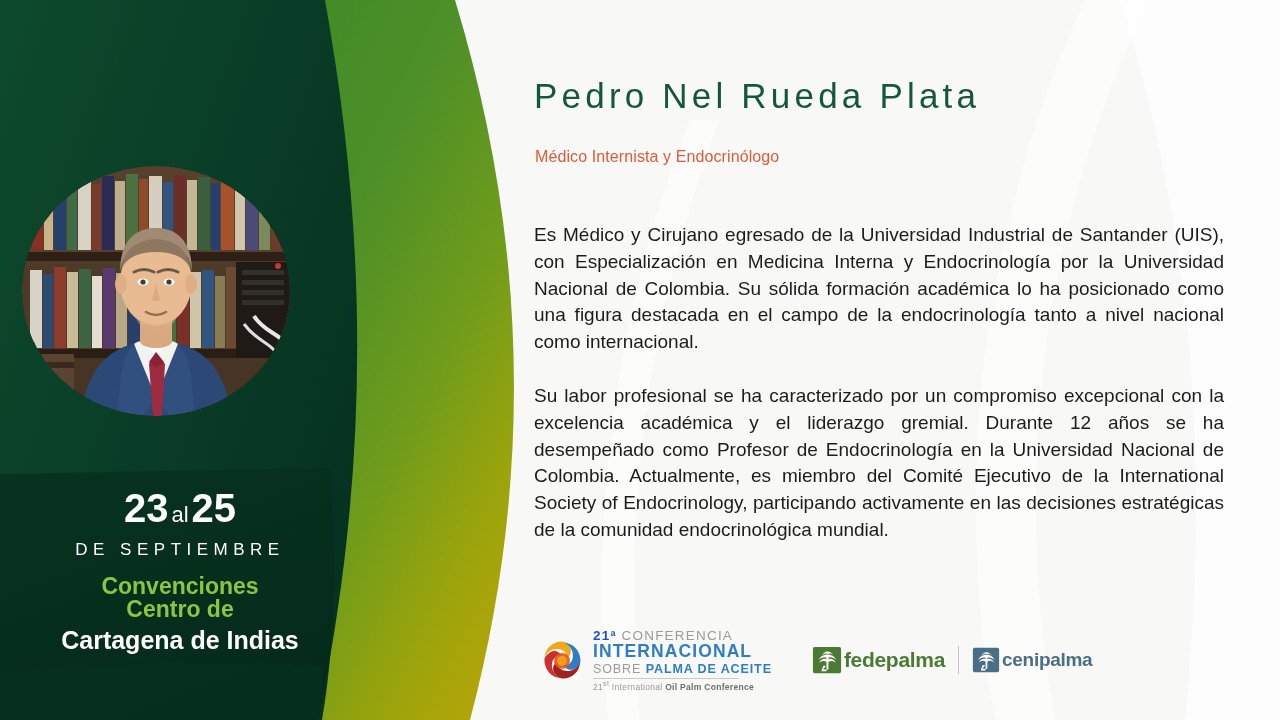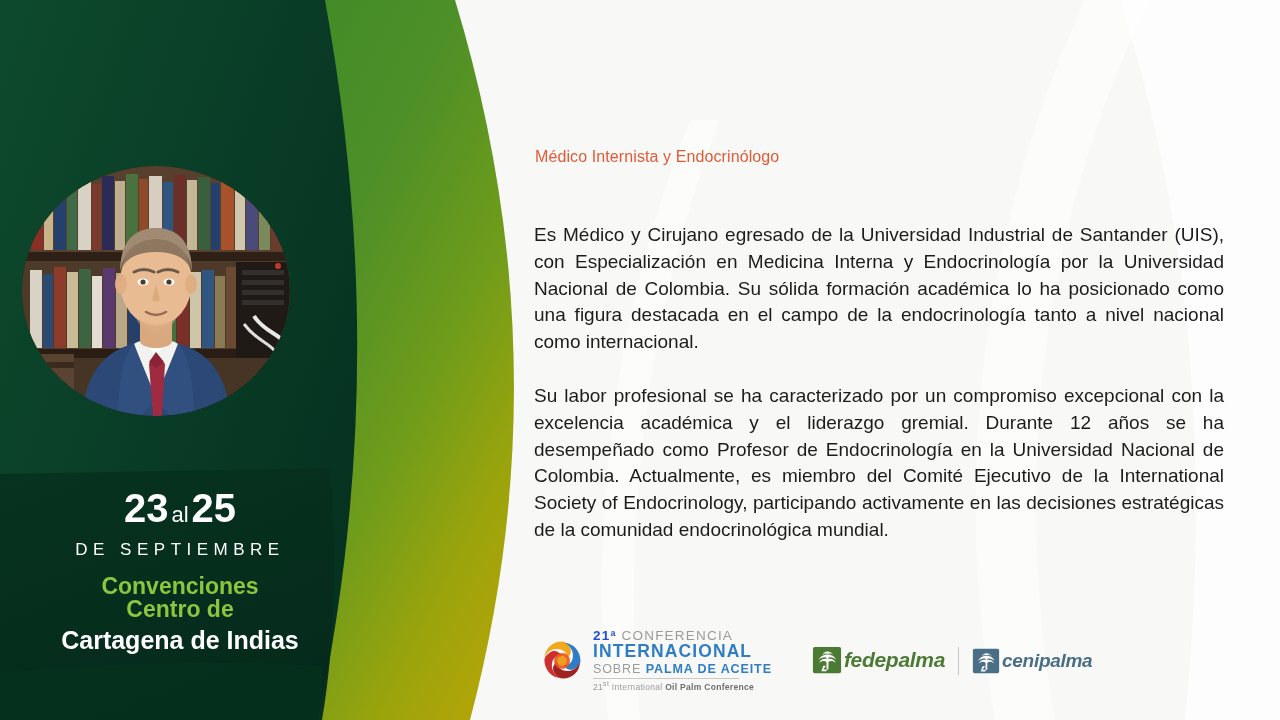--- a/index.html
+++ b/index.html
@@ -66,21 +66,21 @@
   .conf-text{display:flex;flex-direction:column;justify-content:center;line-height:1;}
   .conf-l1{font-size:13.5px;color:#9b9b9b;letter-spacing:1.2px;white-space:nowrap;}
   .conf-l1 b{color:#1d4ed8;font-weight:bold;}
   .conf-l2{font-size:17.5px;color:#2f7dc4;font-weight:bold;letter-spacing:1.1px;white-space:nowrap;margin-top:1px;}
   .conf-l3{font-size:12.5px;color:#9b9b9b;letter-spacing:.9px;white-space:nowrap;margin-top:2px;}
   .conf-l3 b{color:#2f7dc4;font-weight:bold;}
   .conf-rule{height:1px;background:#c9c9c9;margin:3px 0 2px 0;width:146px;}
   .conf-l4{font-size:8.5px;color:#9b9b9b;letter-spacing:.3px;white-space:nowrap;}
   .conf-l4 b{color:#6d6d6d;font-weight:bold;}
 
-  .palma-logos{display:flex;align-items:flex-end;margin-left:40px;font-style:italic;}
+  .palma-logos{display:flex;align-items:center;margin-left:40px;}
   .fede{display:flex;align-items:center;}
   .fede-mark{width:30px;height:30px;flex:0 0 auto;}
   .fede-name{font-size:21px;font-weight:bold;color:#4a7a34;letter-spacing:-.3px;margin-left:2px;}
   .divider{width:1px;height:28px;background:#c5c5c5;margin:0 13px;}
   .ceni{display:flex;align-items:center;}
   .ceni-mark{width:28px;height:28px;flex:0 0 auto;}
   .ceni-name{font-size:19px;font-weight:bold;color:#4a6e86;letter-spacing:-.3px;margin-left:2px;}
 </style>
 </head>
 <body>
@@ -240,20 +240,21 @@
   <div class="date-block">
     <div class="date-line"><span>23</span><span class="al">al</span><span>25</span></div>
     <div class="date-month">DE SEPTIEMBRE</div>
     <div class="venue">
       <div>Convenciones</div>
       <div>Centro de</div>
     </div>
     <div class="city">Cartagena de Indias</div>
   </div>
 
+  <div class="speaker-name">Pedro Nel Rueda Plata</div>
   <div class="speaker-role">Médico Internista y Endocrinólogo</div>
 
   <div class="bio">
     <p>Es Médico y Cirujano egresado de la Universidad Industrial de Santander (UIS), con Especialización en Medicina Interna y Endocrinología por la Universidad Nacional de Colombia. Su sólida formación académica lo ha posicionado como una figura destacada en el campo de la endocrinología tanto a nivel nacional como internacional.</p>
     <p>Su labor profesional se ha caracterizado por un compromiso excepcional con la excelencia académica y el liderazgo gremial. Durante 12 años se ha desempeñado como Profesor de Endocrinología en la Universidad Nacional de Colombia. Actualmente, es miembro del Comité Ejecutivo de la International Society of Endocrinology, participando activamente en las decisiones estratégicas de la comunidad endocrinológica mundial.</p>
   </div>
 
   <div class="footer-logos">
 
     <div class="conf-logo">

